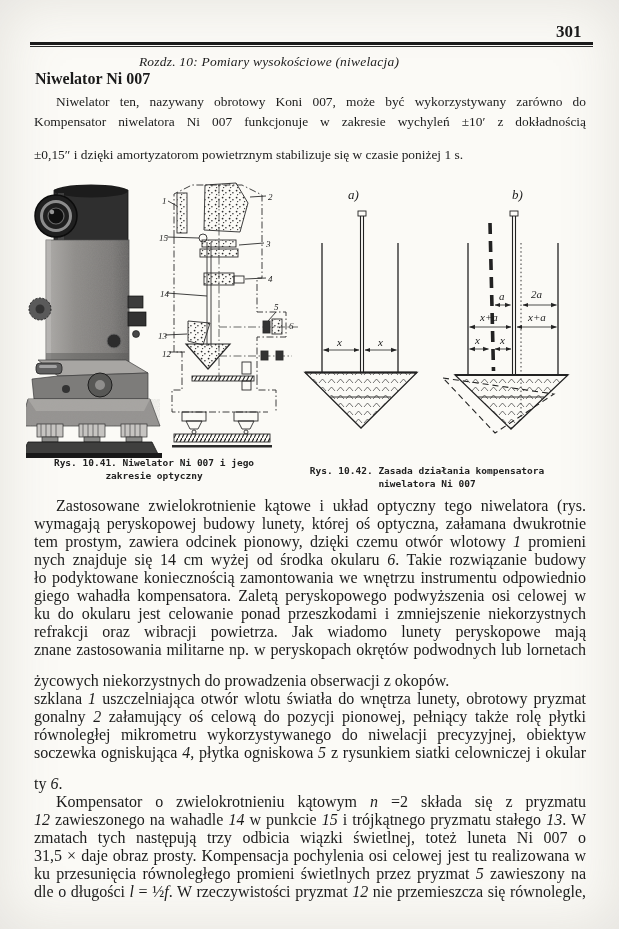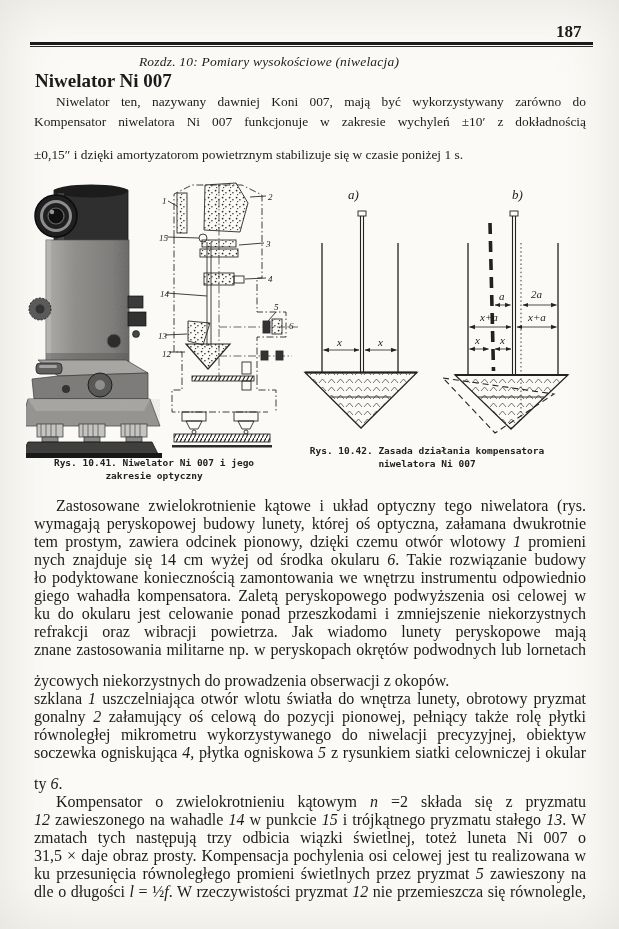--- a/index.html
+++ b/index.html
@@ -7,53 +7,53 @@
        font-family:"Liberation Serif",serif;color:#1b1b1b;}
   .page{position:absolute;inset:0;box-shadow:inset 0 0 60px rgba(120,115,105,.18);}
   
   .chapter{position:absolute;left:34px;top:22px;width:470px;text-align:center;
            font-style:italic;font-size:13.5px;letter-spacing:.2px;margin-top:32px;}
   .pagenum{position:absolute;left:556px;top:22px;font-weight:bold;font-size:17px;}
   .rule{position:absolute;left:30px;width:563px;background:#1a1a1a;}
   .rule-thick{top:42px;height:2.5px;}
   .rule-thin{top:46px;height:1px;background:#2a2a2a;}
   
-  .sect{position:absolute;left:35px;top:70px;font-weight:bold;font-size:19px;font-family:Liberation Serif, serif;}
+  .sect{position:absolute;left:35px;top:70px;font-weight:bold;font-size:16px;font-family:Liberation Serif, serif;}
   
   .para{position:absolute;width:552px;font-size:13.4px;}
   .p1{left:34px;top:92px;}
   .mainflow{position:absolute;left:34px;top:497px;width:552px;}
   .tline{line-height:18px;height:18px;text-align:justify;text-align-last:justify;overflow:hidden;}
   .p1 .tline{line-height:20px;height:20px;}
   .tline.last{text-align-last:left;margin-top:13px;}
   .tline.ind{text-indent:22px;}
   em{font-style:italic;}
   
   .fig{position:absolute;}
   .caption{position:absolute;font-family:"DejaVu Sans Mono",monospace;font-size:9.5px;
            line-height:13px;text-align:center;color:#222;font-weight:bold;}
   .cap1{left:40px;top:456px;width:228px;}
-  .cap2{left:294px;top:444px;width:266px;}
+  .cap2{left:294px;top:464px;width:266px;}
   svg text{font-family:"Liberation Serif",serif;fill:#1b1b1b;}
   .itl{font-style:italic;}
 </style>
 </head>
 <body>
 
 <div class="page">
 
   <div class="chapter">Rozdz. 10: Pomiary wysokościowe (niwelacja)</div>
-  <div class="pagenum">187</div>
+  <div class="pagenum">301</div>
   <div class="rule rule-thick"></div>
   <div class="rule rule-thin"></div>
 
   <div class="sect">Niwelator Ni 007</div>
 
   <div class="para p1">
-      <div class="tline ind">Niwelator ten, nazywany dawniej Koni 007, mają być wykorzystywany zarówno do</div>
+      <div class="tline ind">Niwelator ten, nazywany obrotowy Koni 007, może być wykorzystywany zarówno do</div>
       <div class="tline">Kompensator niwelatora Ni 007 funkcjonuje w zakresie wychyleń ±10′ z dokładnością</div>
       <div class="tline last">±0,15″ i dzięki amortyzatorom powietrznym stabilizuje się w czasie poniżej 1 s.</div>
     </div>
 
   <svg class="fig" style="left:26px;top:183px;" width="146" height="278" viewBox="0 0 146 278">
     <defs>
       <linearGradient id="gBody" x1="0" y1="0" x2="1" y2="0">
         <stop offset="0" stop-color="#b0aeab"></stop>
           <stop offset="0.35" stop-color="#8e8c89"></stop>
         <stop offset="0.8" stop-color="#7a7876"></stop>

